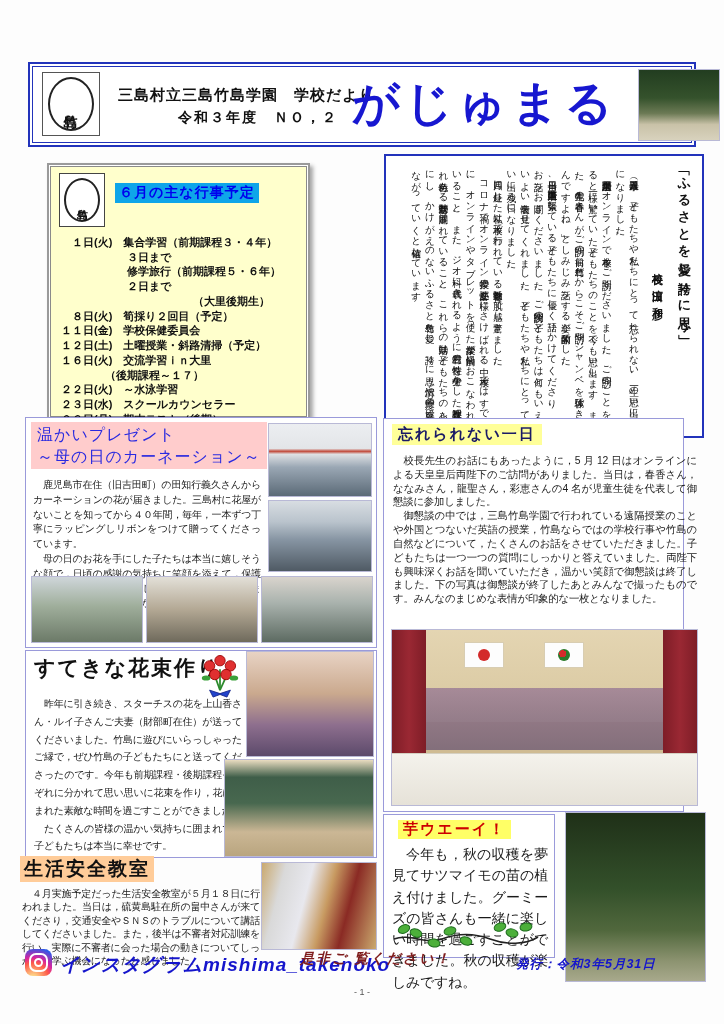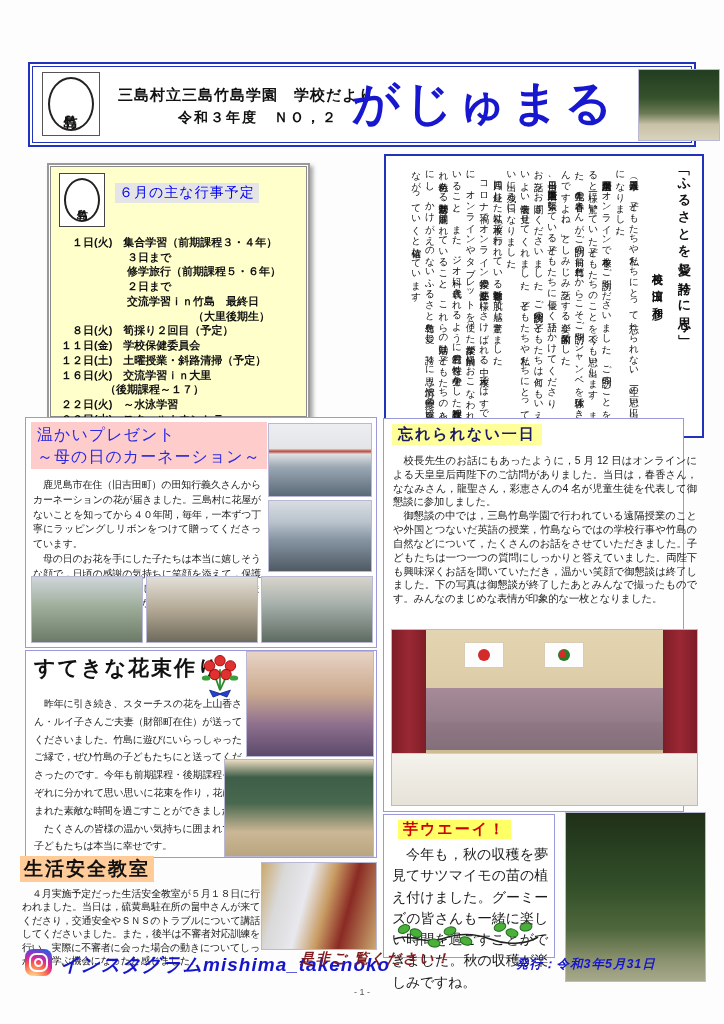--- a/index.html
+++ b/index.html
@@ -21,21 +21,21 @@
   .school-line1{font-size:15px;font-weight:bold;letter-spacing:1px}
   .school-line2{font-size:14px;font-weight:bold;padding-left:60px;letter-spacing:2px}
   .paper-title{position:absolute;left:322px;top:8px;font-size:47px;font-weight:bold;color:#1717d0;letter-spacing:5px}
   .tree-photo{left:608px;top:5px;width:82px;height:72px;background:linear-gradient(180deg,#223d20 0%,#35522c 40%,#6c7a55 62%,#c9c2a8 78%,#d8d2bd 100%)}
 
   
   .events-box{left:47px;top:163px;width:263px;height:257px;background:#ffffcc;border:2px solid #9a9a9a;box-shadow:3px 3px 4px rgba(60,60,60,.45), inset 0 0 0 1px #fff, inset 0 0 0 2px #8a8a8a}
   .logo-small{left:10px;top:8px;width:46px;height:54px;border:1px solid #444;background:#fff}
   .logo-small .ring{width:36px;height:44px}
   .logo-small .ring span{font-size:11px}
-  .events-title{position:absolute;left:66px;top:18px;font-size:14px;font-weight:normal;color:#0000ee;background:#e5e5e5;padding:1px 4px;letter-spacing:1px}
+  .events-title{position:absolute;left:66px;top:18px;font-size:14px;font-weight:bold;color:#0000ee;background:#0ea5e9;padding:1px 4px;letter-spacing:1px}
   .events-list{position:absolute;left:12px;top:70px;font-size:11px;font-weight:bold;line-height:1.34;color:#111}
   .events-list div{white-space:pre}
 
   
   .principal-box{left:384px;top:154px;width:320px;height:284px;border:2px solid #2233bb;background:#fff;padding:8px 9px}
   .vwrap{writing-mode:vertical-rl;height:100%;width:100%;overflow:hidden;font-size:9.6px;line-height:1.42;color:#111;font-family:"Liberation Serif","DejaVu Serif",serif}
   .vtitle{font-size:13px;font-weight:bold;letter-spacing:2px;margin-left:10px;padding-top:2px}
   .vbyline{font-size:11px;font-weight:bold;letter-spacing:2px;margin-left:8px;padding-top:100px}
   .vwrap p{text-indent:1em;margin:0}
 
@@ -123,21 +123,20 @@
     <span class="ring">
         <span>竹島</span>
       </span>
   </div>
   <div class="events-title">６月の主な行事予定</div>
   <div class="events-list">
     <div>　１日(火)　集合学習（前期課程３・４年）</div>
     <div>　　　　　　３日まで</div>
     <div>　　　　　　修学旅行（前期課程５・６年）</div>
     <div>　　　　　　２日まで</div>
-    <div>　　　　　　交流学習ｉｎ竹島　最終日</div>
     <div>　　　　　　　　　　　　（大里後期生）</div>
     <div>　８日(火)　筍採り２回目（予定）</div>
     <div>１１日(金)　学校保健委員会</div>
     <div>１２日(土)　土曜授業・斜路清掃（予定）</div>
     <div>１６日(火)　交流学習ｉｎ大里</div>
     <div>　　　　（後期課程～１７）</div>
     <div>２２日(火)　～水泳学習</div>
     <div>２３日(水)　スクールカウンセラー</div>
     <div>２８日(月)　期末テスト（後期）</div>
   </div>

